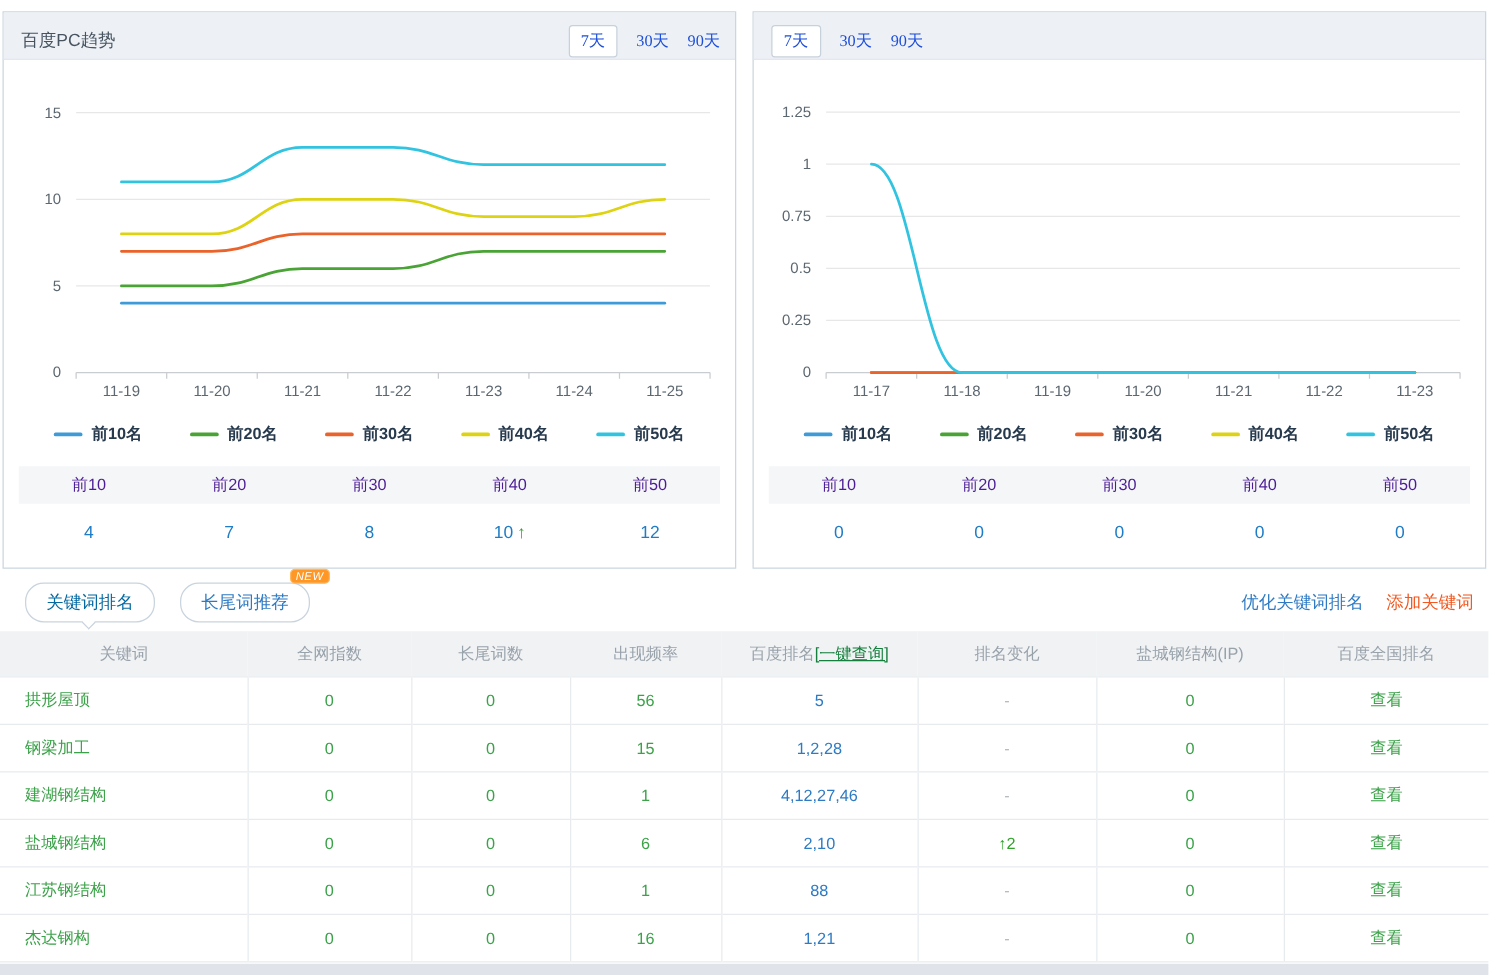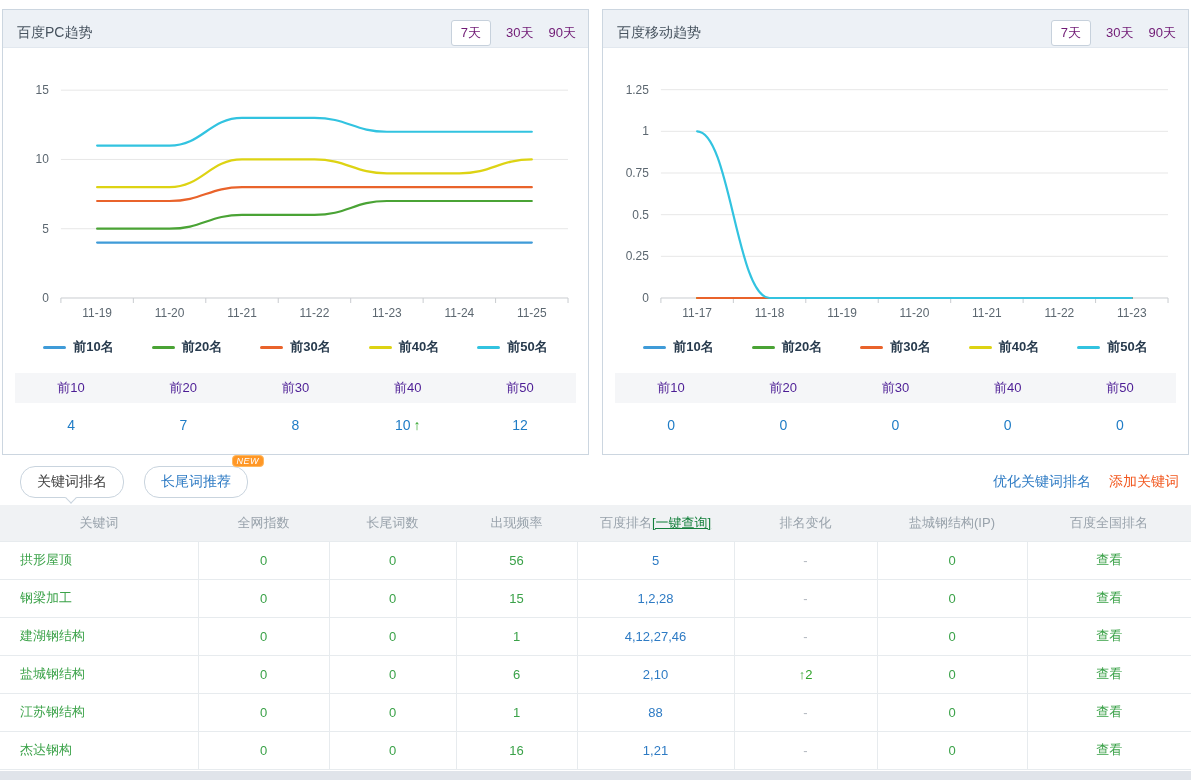--- a/index.html
+++ b/index.html
@@ -7,21 +7,21 @@
   body { font-family:"Liberation Sans","DejaVu Sans",sans-serif; }
   .page { position:relative; width:1191px; height:780px; background:#fff; overflow:hidden; }
 
   
   .panels { display:flex; gap:13px; padding:9px 2px 0 2px; }
   .panel { flex:1; border:1px solid #ccd6e0; background:#fff; height:446px; }
   .panel-header { height:38px; background:#edf1f6; border-bottom:1px solid #e2e8ef;
                   display:flex; align-items:center; padding:8px 12px 0 14px; }
   .panel-title { flex:1; font-size:14px; color:#47535f; }
   .range-group { display:flex; align-items:center; gap:15px; font-size:13px; }
-  .range-btn { color:#701a75; cursor:pointer; }
+  .range-btn { color:#1d4ed8; cursor:pointer;font-family:Liberation Serif, serif; }
   .range-btn.active { background:#fff; border:1px solid #c7d1dc; border-radius:3px; padding:3px 9px; }
 
   svg.chart { display:block; width:100%; height:283px; }
 
   .legend { display:flex; justify-content:center; align-items:center; gap:38px; height:32px; }
   .legend-item { display:flex; align-items:center; gap:7px; cursor:pointer; }
   .legend-line { width:23px; height:3px; border-radius:2px; }
   .legend-label { font-size:13px; font-weight:bold; color:#273a4d; }
 
   .summary { padding:10px 12px 0 12px; }
@@ -29,21 +29,21 @@
   .summary-head span { flex:1; text-align:center; line-height:30px; font-size:13px; color:#4c1d95; }
   .summary-vals { display:flex; height:44px; align-items:center; }
   .summary-vals .cell { flex:1; text-align:center; font-size:14px; color:#1f7cc6; }
   .summary-vals .up-arrow { color:#2fa32a; font-weight:bold; margin-left:3px; }
 
   
   .kw-section { margin-top:3px; }
   .kw-toolbar { height:47px; display:flex; align-items:center; padding:0 12px 0 20px; }
   .tab { position:relative; background:#fff; border:1px solid #c9d4de; border-radius:15px;
          padding:6px 16px; font-size:14px; margin-right:20px; color:#2e7bc4; cursor:pointer; }
-  .tab.active { color:#404040; }
+  .tab.active { color:#0369a1; }
   .tab.active .notch { position:absolute; left:50%; bottom:-5px; width:8px; height:8px;
          margin-left:-5px; background:#fff; border-right:1px solid #c9d4de;
          border-bottom:1px solid #c9d4de; transform:rotate(45deg); }
   .tab .badge { position:absolute; top:-12px; right:-17px; background:#ff9726;
          border:1px solid #ffb85e; color:#fff; font-size:9px; font-weight:normal;
          font-style:italic; padding:0 4px; border-radius:4px; letter-spacing:.5px; }
   .toolbar-spacer { flex:1; }
   .toolbar-link { font-size:14px; margin-left:18px; cursor:pointer; }
   .link-blue { color:#2e7bc4; }
   .link-orange { color:#f2581f; }
@@ -145,21 +145,20 @@
             <span class="cell">7</span>
             <span class="cell">8</span>
             <span class="cell">10<span class="up-arrow">↑</span></span>
             <span class="cell">12</span>
           </div>
       </div>
     </section>
 
     <section class="panel">
       <header class="panel-header">
-        <span class="panel-title">百度移动趋势</span>
         <span class="range-group">
           <span class="range-btn active">7天</span>
           <span class="range-btn">30天</span>
           <span class="range-btn">90天</span>
         </span>
       </header>
       <svg class="chart" viewBox="0 0 586 283" preserveAspectRatio="none">
           <text x="46" y="254" text-anchor="end" font-size="12" fill="#5c6770">0</text>
           <line x1="58" y1="208.33333333333331" x2="566" y2="208.33333333333331" stroke="#e7e7e7" stroke-width="1"></line>
           <text x="46" y="212.33333333333331" text-anchor="end" font-size="12" fill="#5c6770">0.25</text>

